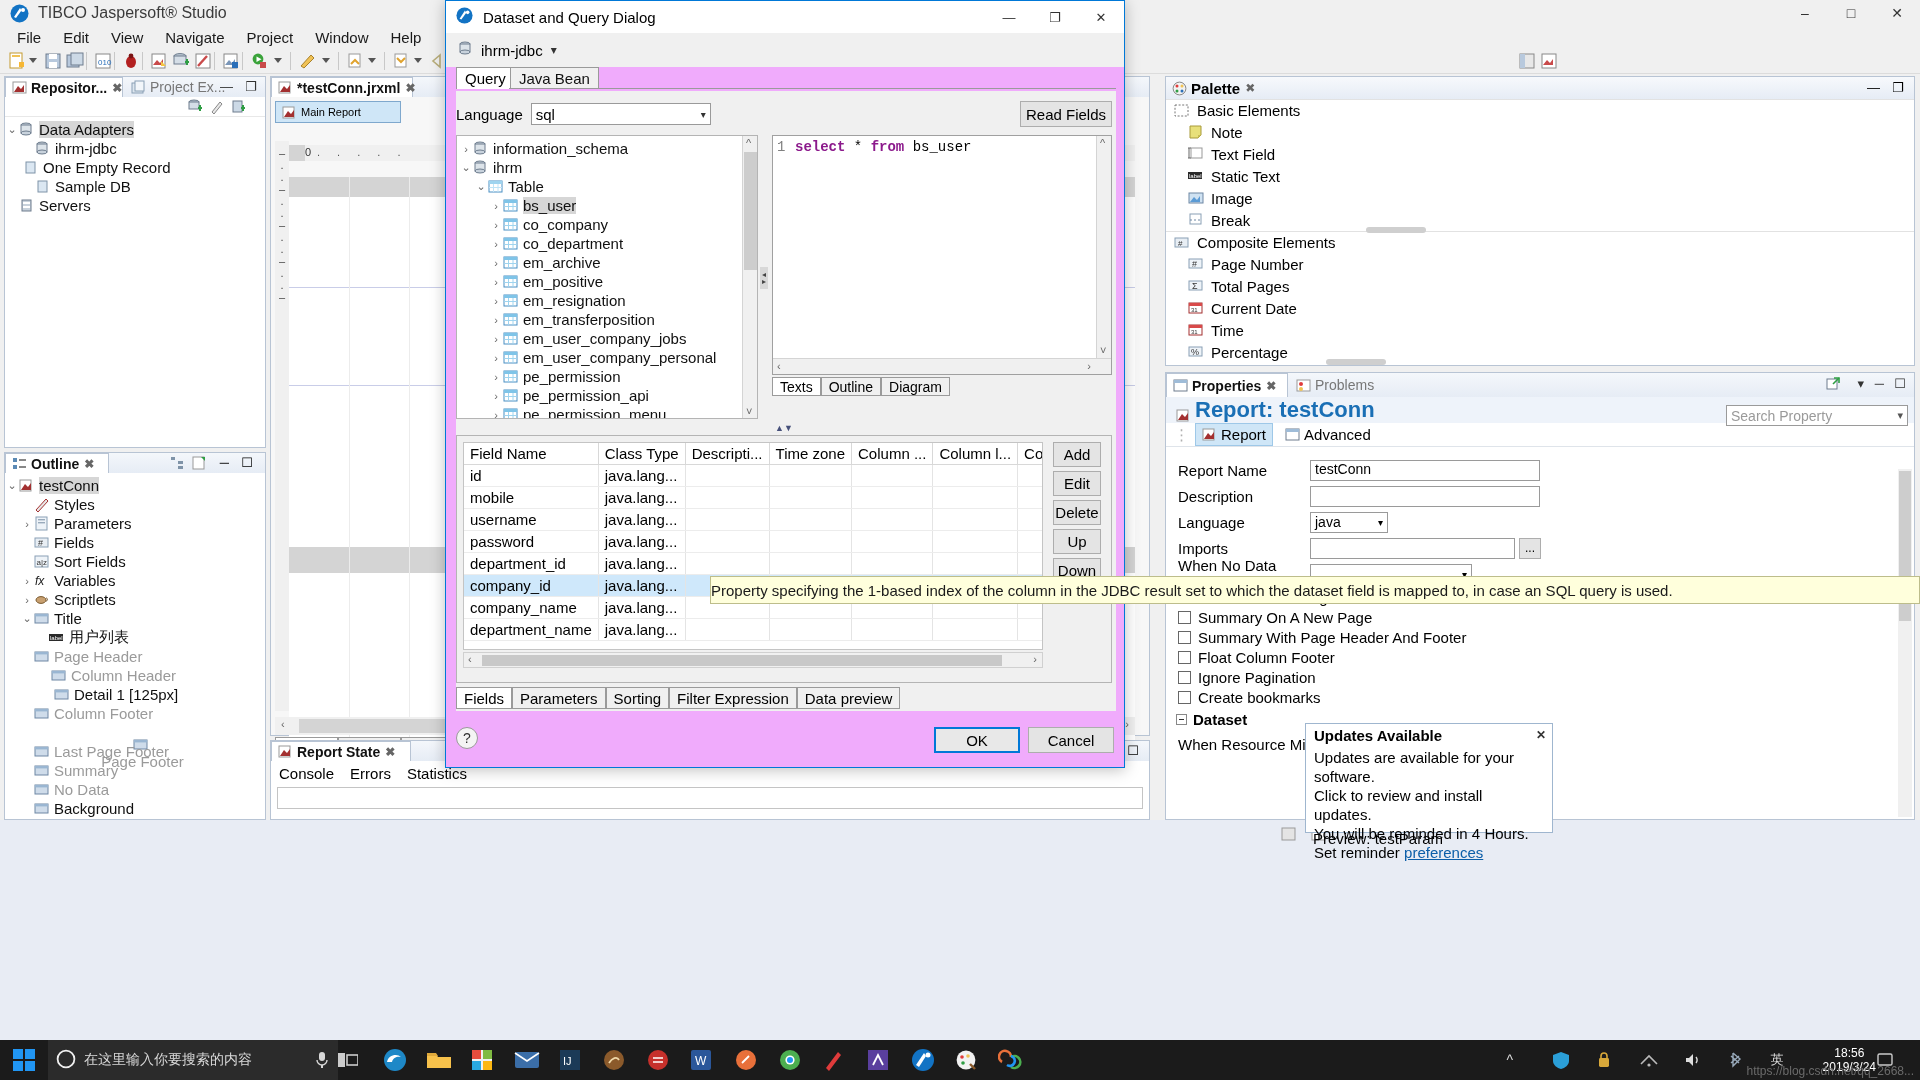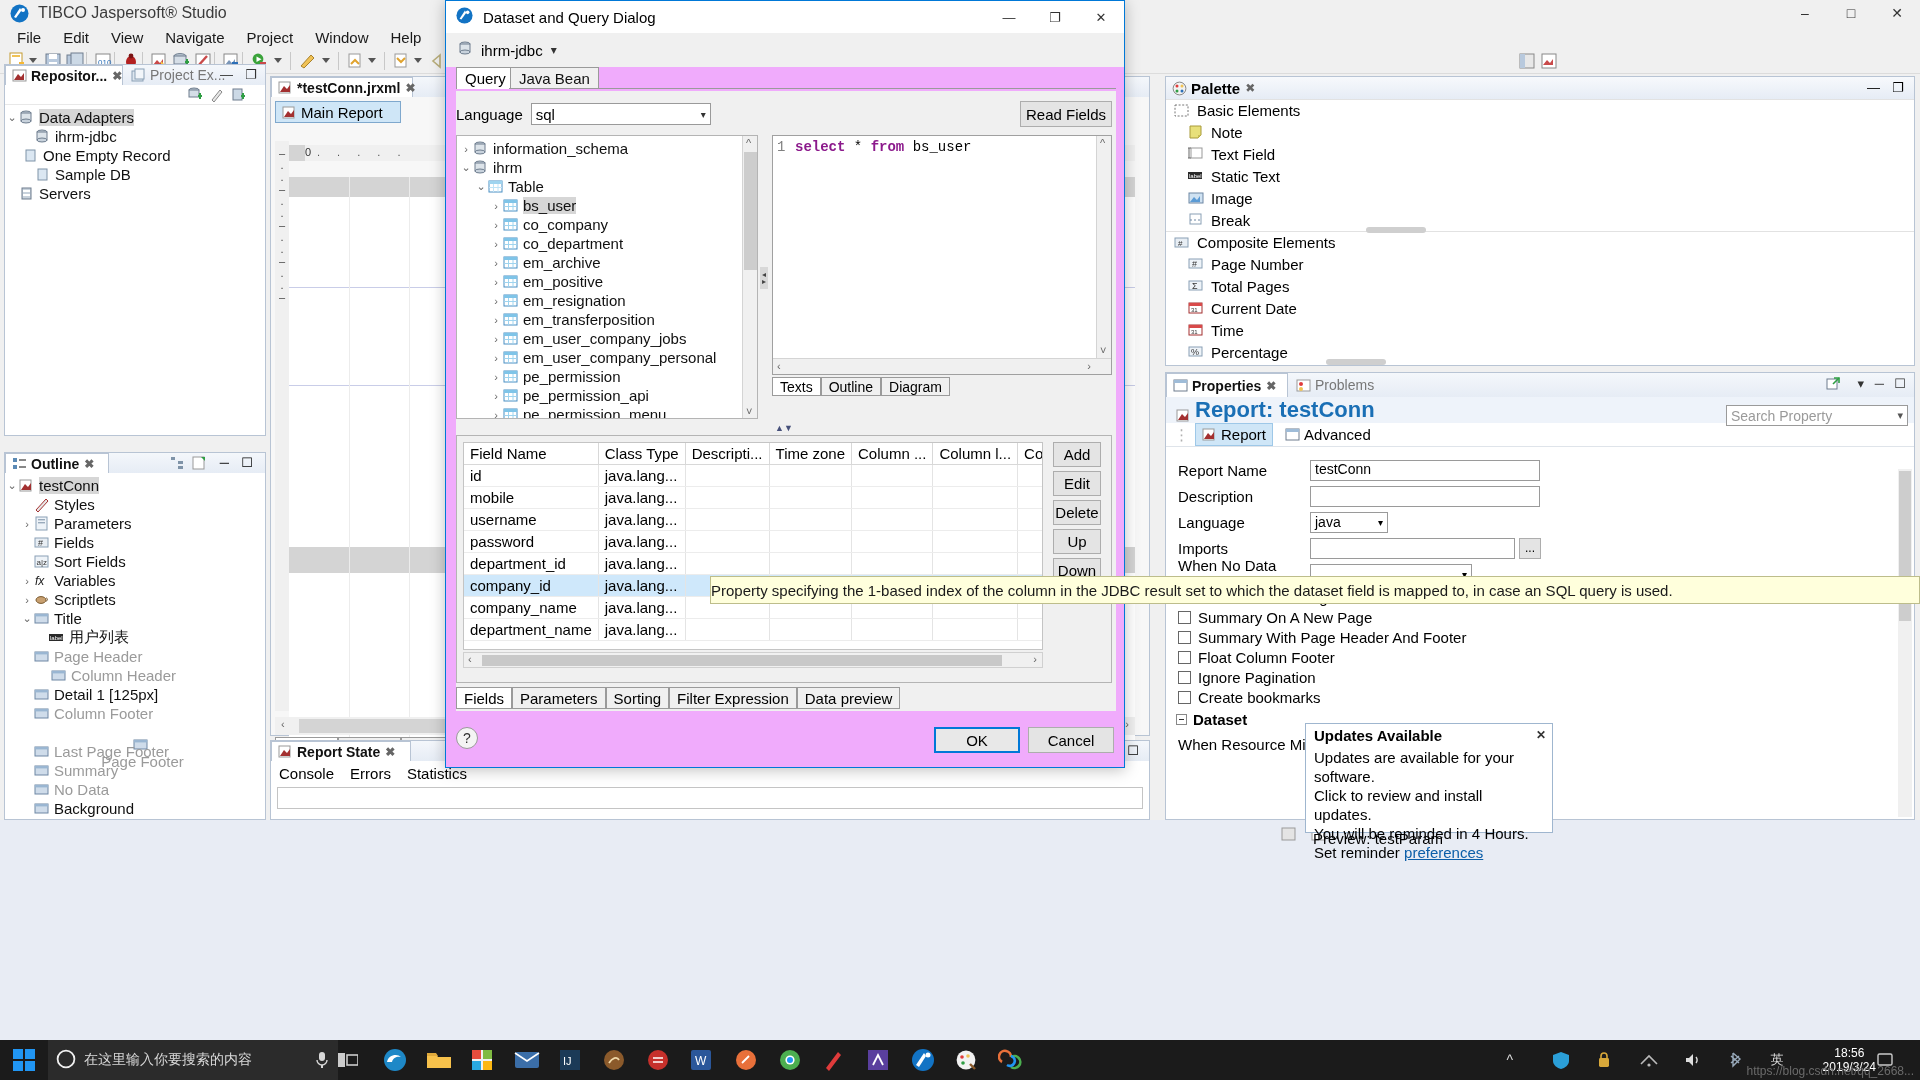--- a/index.html
+++ b/index.html
@@ -27,21 +27,21 @@
   #menubar { left:0; top:26px; width:1920px; height:22px; background:#f0f0f0; display:flex; align-items:center; padding-left:6px; }
   #menubar .mi { padding:2px 11px; font-size:15px; color:#1a1a1a; }
 
   
   #toolbar { left:0; top:48px; width:1920px; height:26px; background:#f0f0f0; border-bottom:1px solid #dcdcdc; }
   .tb-ico { position:absolute; top:4px; width:18px; height:18px; }
   .tb-sep { position:absolute; top:4px; width:1px; height:18px; background:#c8c8c8; }
   .tb-dd { position:absolute; top:10px; width:0;height:0;border-left:4px solid transparent;border-right:4px solid transparent;border-top:5px solid #555; }
 
   
-  #left-top { left:4px; top:64px; width:262px; height:372px; background:#fff; border:1px solid #b8c4d4; }
+  #left-top { left:4px; top:76px; width:262px; height:372px; background:#fff; border:1px solid #b8c4d4; }
   .vtabs { height:20px; background:linear-gradient(#f4f7fb,#e6ecf5); position:relative; }
   .vtab { position:absolute; top:0; height:20px; display:flex; align-items:center; padding:0 6px; font-size:14px; }
   .vtab.active { background:#fff; border-top:1px solid #b8c4d4; border-left:1px solid #b8c4d4; border-right:1px solid #b8c4d4; color:#111; font-weight:bold; }
   .vtab.inact { color:#777; }
   .tabicon { width:15px;height:15px;margin-right:4px;display:inline-block; }
   .xclose { margin-left:5px; color:#666; font-size:12px; }
   .vtoolrow { height:20px; background:#fff; position:relative; border-bottom:1px solid #e8e8e8; }
   .treebox { background:#fff; padding:3px 0 0 0; position:relative; overflow:hidden; }
   .tn { display:flex; align-items:center; height:19px; font-size:15px; white-space:nowrap; }
   .tw { width:14px; text-align:center; color:#6a6a6a; font-size:11px; flex:0 0 14px; }
@@ -448,21 +448,21 @@
           <span class="tl dim">Page Header</span>
         </div>
         <div class="tn" style="padding-left: 6px; margin-left: 26px;">
           <span class="tw"></span>
           <span class="ti"><svg width="16" height="15" viewBox="0 0 16 15">
               <rect x="1" y="3" width="13" height="9" fill="#cfdcea" stroke="#6e87a4"></rect>
               <rect x="1" y="3" width="13" height="2.4" fill="#9ab6d2"></rect>
             </svg></span>
           <span class="tl dim">Column Header</span>
         </div>
-        <div class="tn" style="padding-left: 15px;">
+        <div class="tn" style="padding-left: 15px; margin-left: 20px;">
           <span class="tw"></span>
           <span class="ti"><svg width="16" height="15" viewBox="0 0 16 15">
               <rect x="1" y="3" width="13" height="9" fill="#cfdcea" stroke="#6e87a4"></rect>
               <rect x="1" y="3" width="13" height="2.4" fill="#9ab6d2"></rect>
             </svg></span>
           <span class="tl">Detail 1 [125px]</span>
         </div>
         <div class="tn" style="padding-left: 15px;">
           <span class="tw"></span>
           <span class="ti"><svg width="16" height="15" viewBox="0 0 16 15">
@@ -523,21 +523,21 @@
             </svg></span>
         <span>*testConn.jrxml</span>
         <span class="xclose">✖</span>
       </div>
     </div>
     <div class="abs" style="left:4px;top:24px;width:126px;height:22px;background:#cfe6f7;border:1px solid #7fa8cd;display:flex;align-items:center;padding-left:6px">
       <span class="tabicon"><svg width="15" height="15">
             <rect x="1" y="2" width="11" height="11" fill="#fff" stroke="#999"></rect>
             <path d="M2 12l4-6 3 3 3-4v7z" fill="#a33030"></path>
           </svg></span>
-      <span style="font-size:15px">Main Report</span>
+      <span style="font-size:11px">Main Report</span>
     </div>
 
     <div class="abs ruler" style="left:4px;top:48px;width:860px">
       <span class="abs" style="left:30px;top:1px">0</span>
       <span class="abs" style="left:42px;top:1px;letter-spacing:7px;color:#555">. . . . .</span>
       <span class="abs" style="left:178px;top:1px">1</span>
       <span class="abs" style="left:190px;top:1px;letter-spacing:7px;color:#555">. . . . .</span>
       <div class="abs" style="left:0;top:0;width:30px;height:16px;background:#d4d4d4"></div>
     </div>
 

